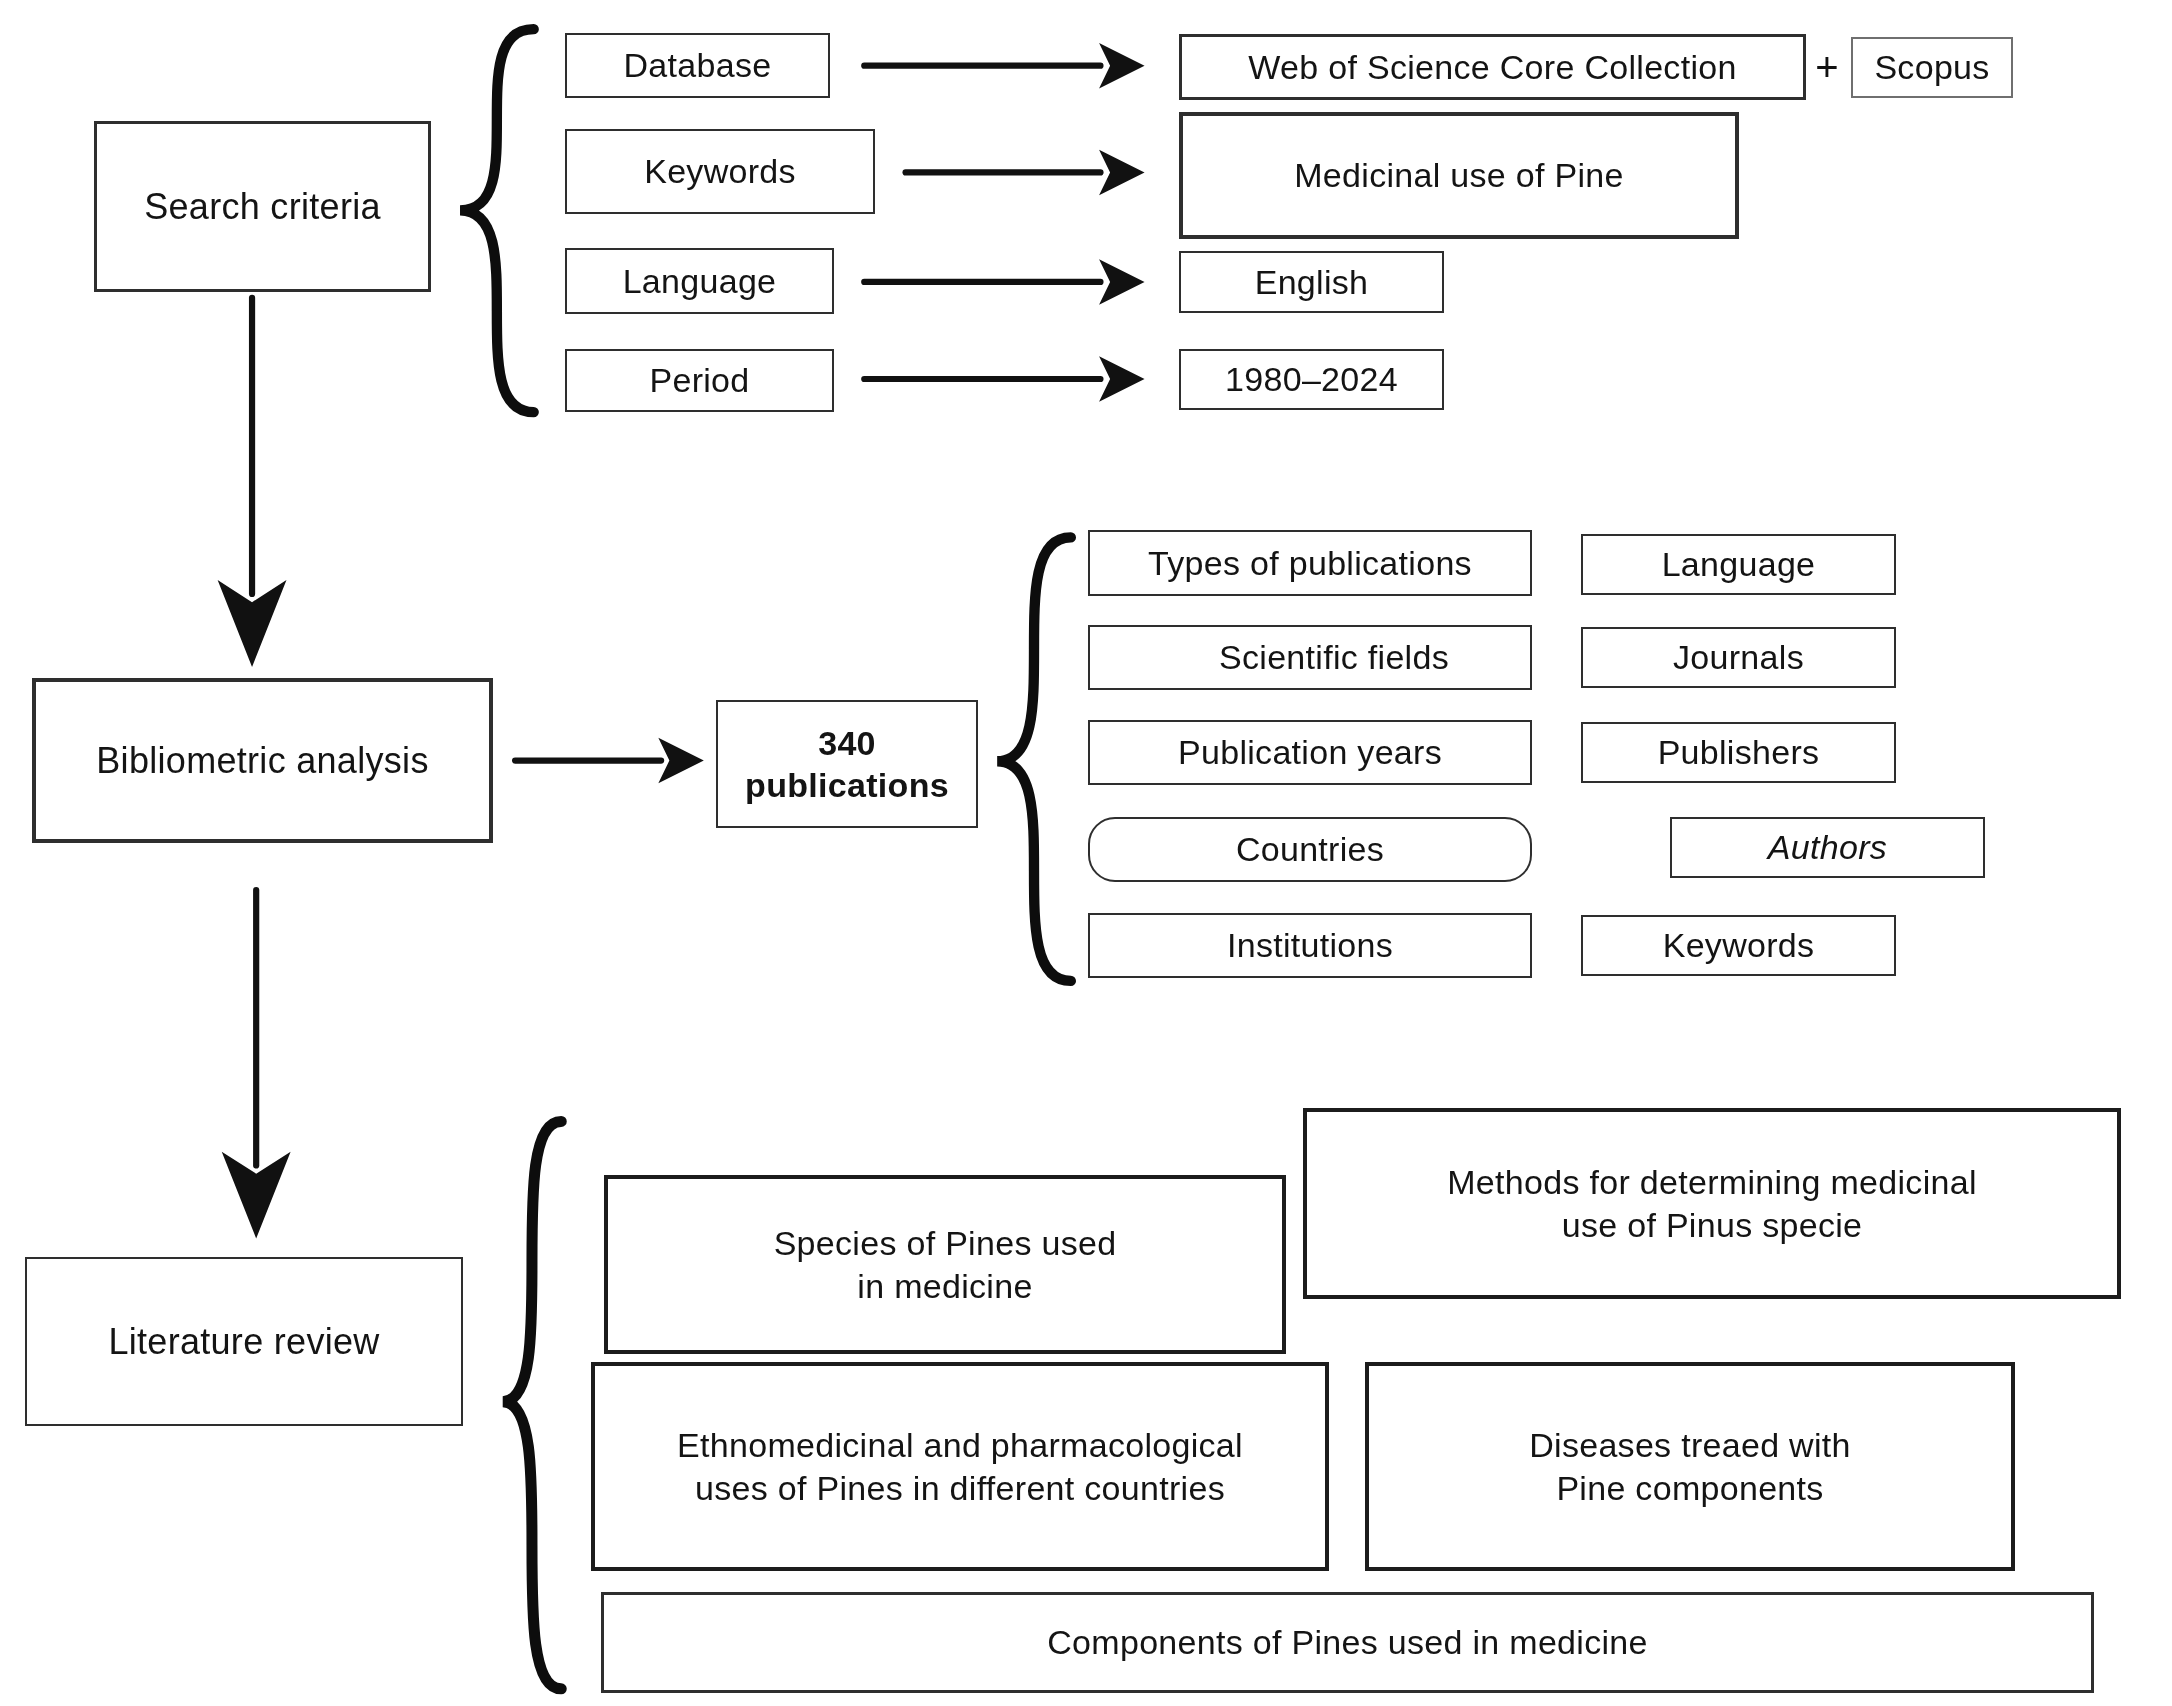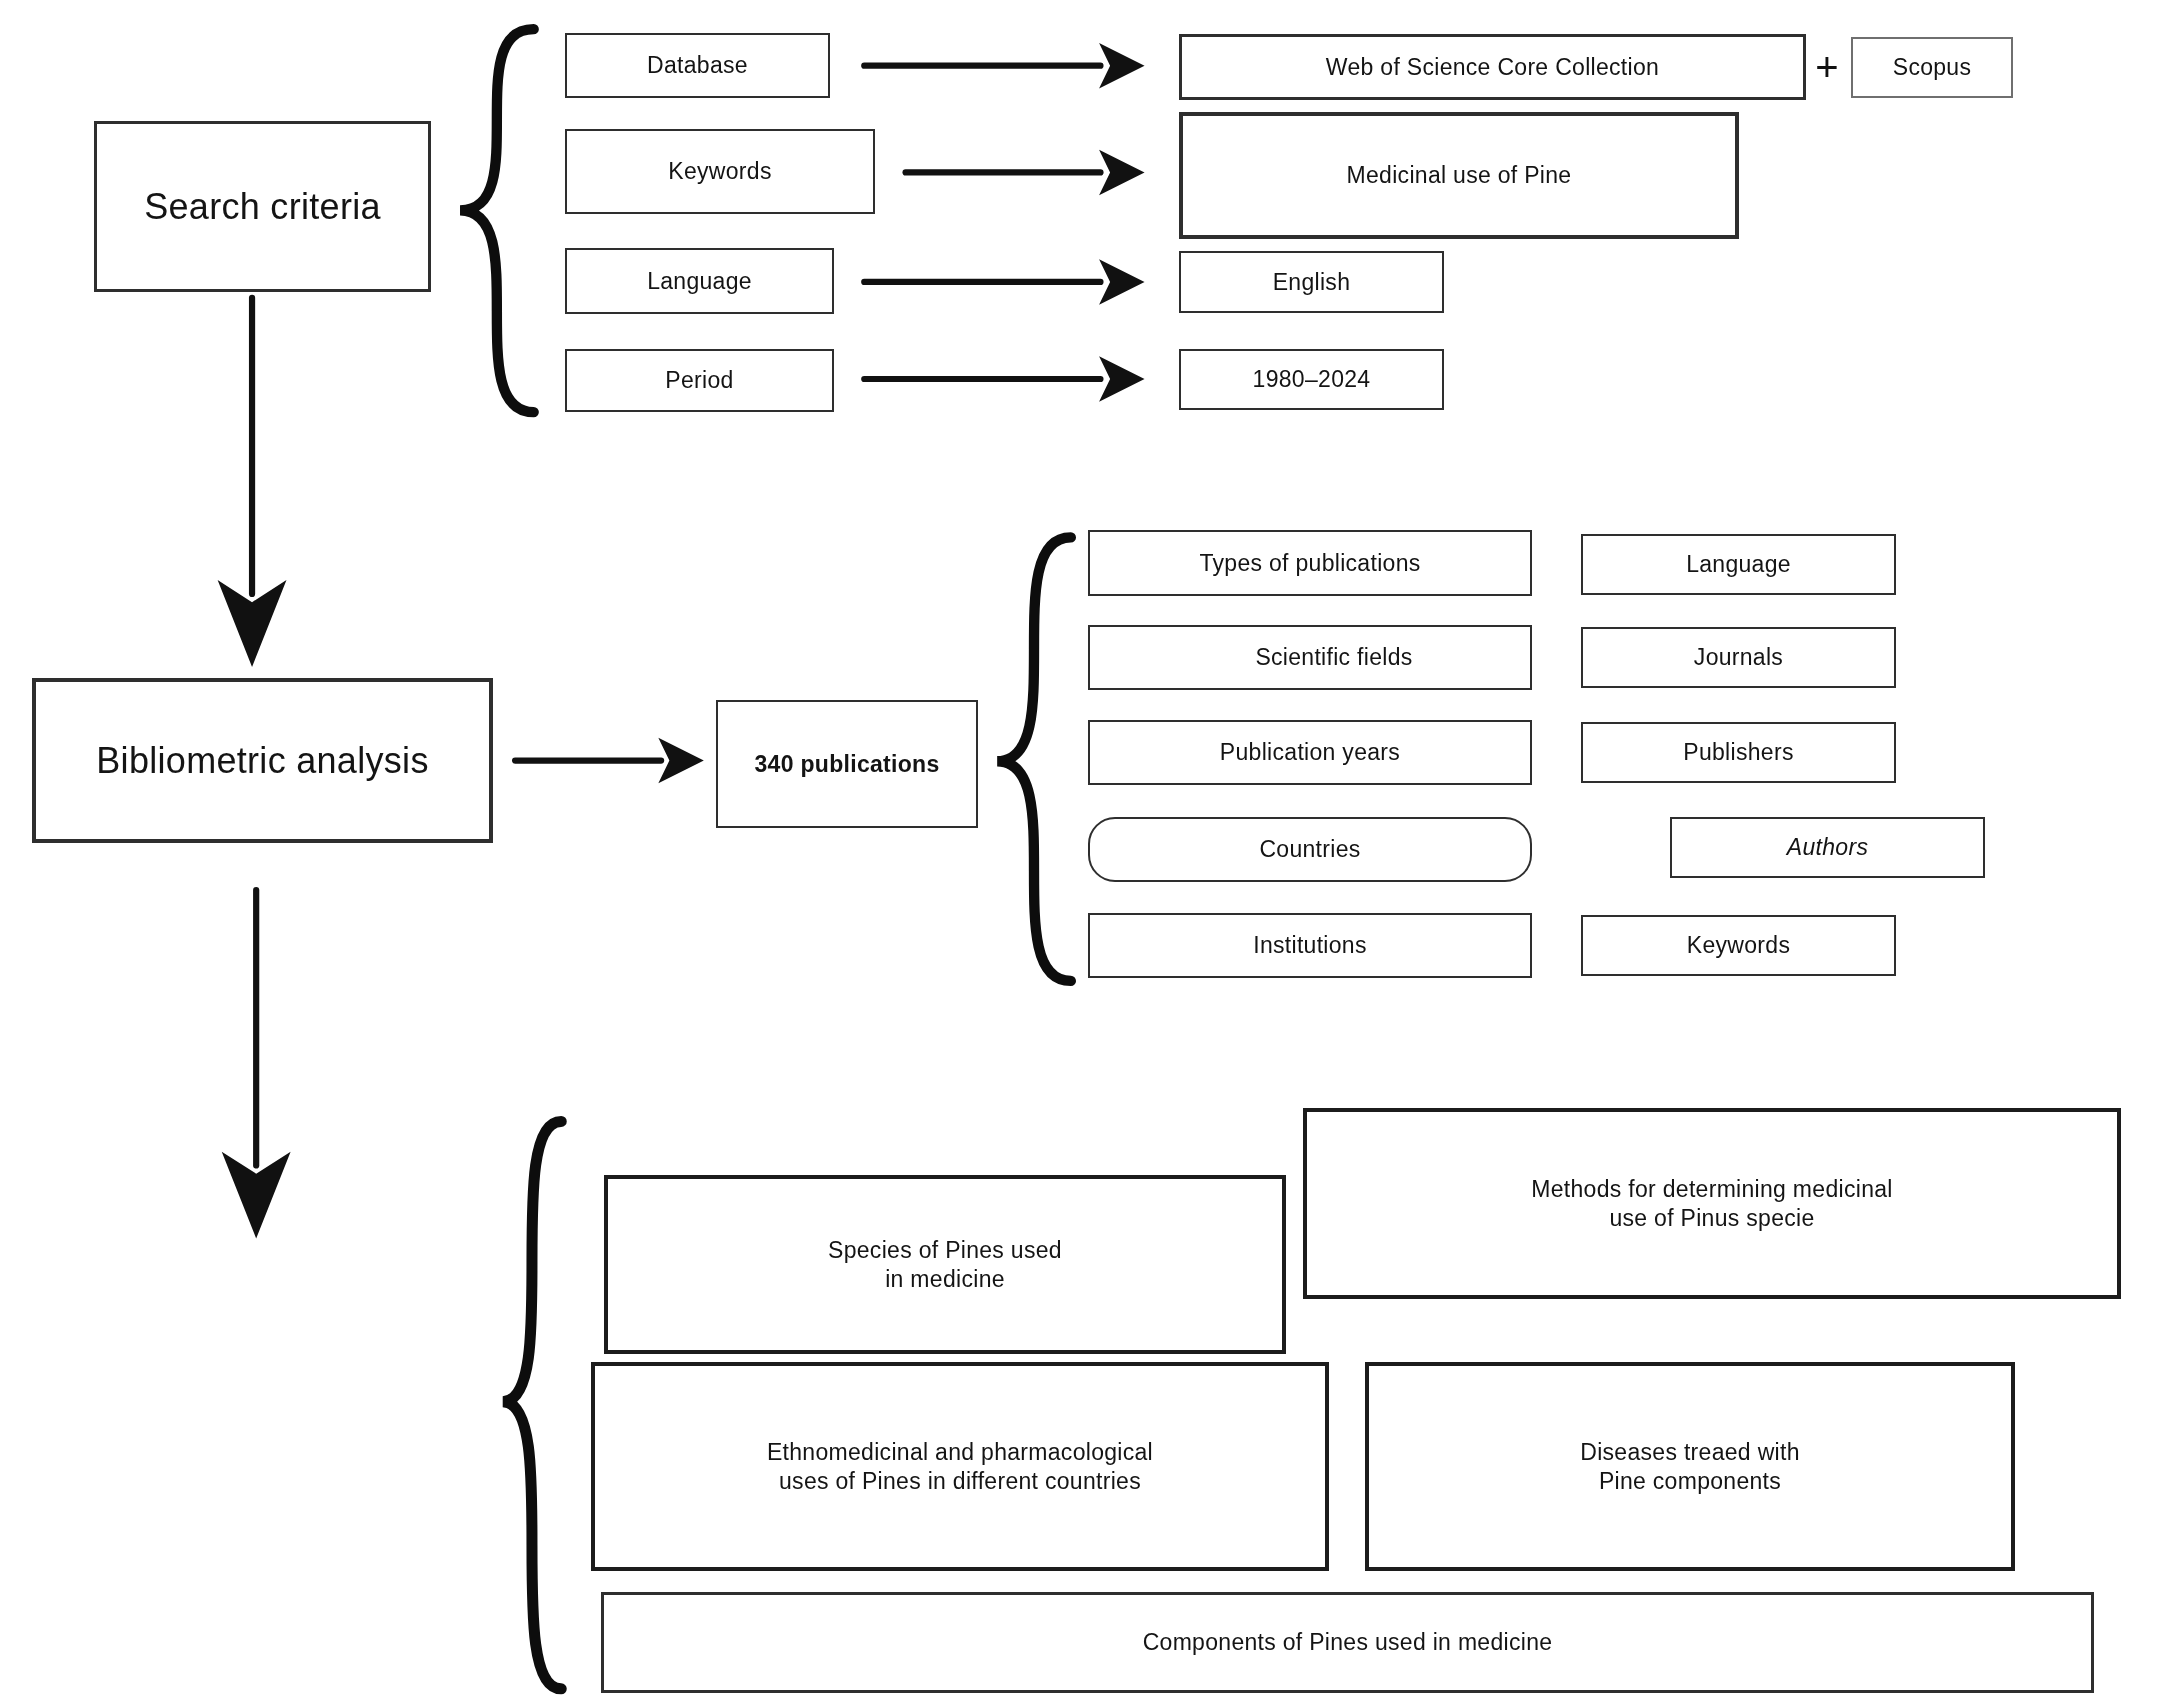--- a/index.html
+++ b/index.html
@@ -11,21 +11,21 @@
     color:#111111;
     overflow:hidden;
   }
   .bx{
     position:absolute;
     box-sizing:border-box;
     background:#ffffff;
     border:2.8px solid #2e2e2e;
     display:flex;align-items:center;justify-content:center;
     text-align:center;
-    font-size:23px;line-height:1.25;
+    font-size:34px;line-height:1.25;
     color:#141414;
     letter-spacing:0.3px;
   }
   .thick{border-width:4.8px;border-color:#1c1c1c;}
   .light{border-width:2.1px;border-color:#6f6f6f;}
   .pre{white-space:pre-line;}
   .plus{
     position:absolute;border:none;background:transparent;
     font-size:40px;display:flex;align-items:center;justify-content:center;
   }
@@ -127,20 +127,21 @@
   <div class="bx a1-2">Publication years</div>
   <div class="bx a1-3">Countries</div>
   <div class="bx a1-4">Institutions</div>
 
   <div class="bx a2-0">Language</div>
   <div class="bx a2-1">Journals</div>
   <div class="bx a2-2">Publishers</div>
   <div class="bx a2-3">Authors</div>
   <div class="bx a2-4">Keywords</div>
 
+  <div class="bx literature">Literature review</div>
 
   <div class="bx thick pre topic-0">Species of Pines used
 in medicine</div>
   <div class="bx thick pre topic-1">Methods for determining medicinal
 use of Pinus specie</div>
   <div class="bx thick pre topic-2">Ethnomedicinal and pharmacological
 uses of Pines in different countries</div>
   <div class="bx thick pre topic-3">Diseases treaed with
 Pine components</div>
   <div class="bx pre topic-4">Components of Pines used in medicine</div>

